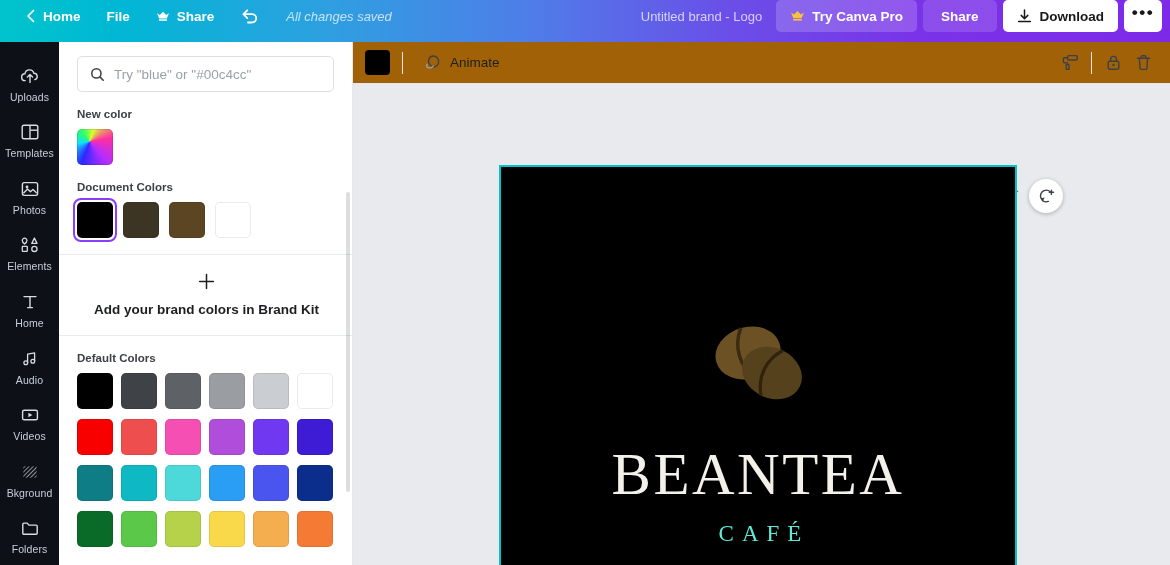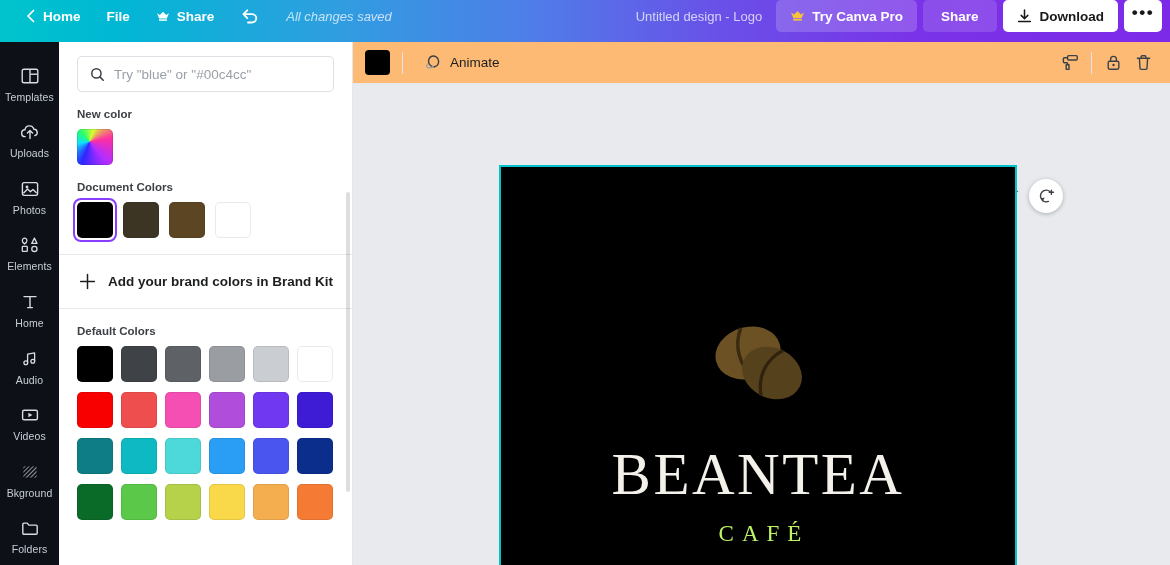--- a/index.html
+++ b/index.html
@@ -114,36 +114,36 @@
     box-shadow: inset 0 0 0 1px rgba(14,19,24,.12);
   }
   .sw.selected::after {
     content: ""; position: absolute; inset: -4px;
     border: 2px solid #8b3dff; border-radius: 8px;
   }
   .divider { height: 1px; background: #e8eaee; margin: 16px -18px 0 -18px; }
 
   .brandkit {
     display: flex; align-items: center; gap: 12px;
-    padding: 18px 0 18px 2px; cursor: pointer;
+    padding: 18px 0 18px 2px; cursor: pointer; flex-direction: column;
   }
   .brandkit-label { font-size: 13.5px; font-weight: bold; color: #1d1e20; }
 
   .grid { display: grid; grid-template-columns: repeat(6, 36px); gap: 10px 8px; }
 
   .panel-scroll {
     position: absolute; right: 2px; top: 150px;
     width: 4px; height: 300px; border-radius: 3px;
     background: rgba(14,19,24,.14);
   }
 
   
   .main { flex: 1; display: flex; flex-direction: column; min-width: 0; background: #e8eaed; }
   .ctoolbar {
-    height: 42px; flex: 0 0 42px; background: #fdba74;
+    height: 42px; flex: 0 0 42px; background: #a16207;
     border-bottom: 1px solid #e4e6eb;
     display: flex; align-items: center; padding: 0 12px;
   }
   .tool-sw {
     width: 25px; height: 25px; border-radius: 4px; background: #000;
     box-shadow: inset 0 0 0 1px rgba(14,19,24,.15); cursor: pointer;
   }
   .v-div { width: 1px; height: 22px; background: #e0e3e8; margin: 0 12px; }
   .animate-btn {
     display: flex; align-items: center; gap: 8px;
@@ -232,21 +232,21 @@
               <path d="M7.3 2.3 3.4 6.2l3.9 3.9" fill="none" stroke="#fff" stroke-width="1.8" stroke-linecap="round" stroke-linejoin="round"></path>
             </svg>
         </span>
       </div>
 
       <div class="doc-title" style="font-style:italic;">All changes saved</div>
     </div>
 
     <div class="tb-spacer"></div>
 
-    <div class="doc-title">Untitled design - Logo</div>
+    <div class="doc-title">Untitled brand - Logo</div>
 
     <div class="pro-btn">
       <span class="ico">
         <svg width="15" height="12" viewBox="0 0 14 11">
             <path d="M1 2.2l2.2 5.3h7.6L13 2.2 10.2 4 7 .8 3.8 4z" fill="#f9c23c"></path>
             <rect x="3" y="8.3" width="8" height="1.5" fill="#f9c23c"></rect>
           </svg>
       </span>
       <span>Try Canva Pro</span>
     </div>
@@ -270,36 +270,36 @@
     </div>
   </div>
 
   <div class="body">
 
     <div class="rail">
 
       <div class="rail-item">
         <span class="ico">
           <svg width="20" height="20" viewBox="0 0 20 20">
+              <path d="M5.2 14.6a3.4 3.4 0 0 1-.3-6.8 4.6 4.6 0 0 1 9-.5 3.2 3.2 0 0 1 .9 6.3" fill="none" stroke="#d9dde3" stroke-width="1.4" stroke-linecap="round"></path>
+              <path d="M10 16.4V8.6M7.4 11l2.6-2.6 2.6 2.6" fill="none" stroke="#d9dde3" stroke-width="1.4" stroke-linecap="round" stroke-linejoin="round"></path>
+            </svg>
+        </span>
+        <span class="rail-label">Uploads</span>
+      </div>
+
+      <div class="rail-item">
+        <span class="ico">
+          <svg width="20" height="20" viewBox="0 0 20 20">
               <rect x="2.2" y="3.2" width="15.6" height="13.6" rx="1.8" fill="none" stroke="#d9dde3" stroke-width="1.4"></rect>
               <path d="M10 3.6v12.8" stroke="#d9dde3" stroke-width="1.4"></path>
               <path d="M10.4 8.2h7" stroke="#d9dde3" stroke-width="1.4"></path>
             </svg>
         </span>
         <span class="rail-label">Templates</span>
-      </div>
-
-      <div class="rail-item">
-        <span class="ico">
-          <svg width="20" height="20" viewBox="0 0 20 20">
-              <path d="M5.2 14.6a3.4 3.4 0 0 1-.3-6.8 4.6 4.6 0 0 1 9-.5 3.2 3.2 0 0 1 .9 6.3" fill="none" stroke="#d9dde3" stroke-width="1.4" stroke-linecap="round"></path>
-              <path d="M10 16.4V8.6M7.4 11l2.6-2.6 2.6 2.6" fill="none" stroke="#d9dde3" stroke-width="1.4" stroke-linecap="round" stroke-linejoin="round"></path>
-            </svg>
-        </span>
-        <span class="rail-label">Uploads</span>
       </div>
 
       <div class="rail-item">
         <span class="ico">
           <svg width="20" height="20" viewBox="0 0 20 20">
               <rect x="2.4" y="3.6" width="15.2" height="12.8" rx="1.8" fill="none" stroke="#d9dde3" stroke-width="1.4"></rect>
               <circle cx="7" cy="8" r="1.4" fill="#d9dde3"></circle>
               <path d="M3.4 14.2 7.6 10l2.8 2.8 2.6-2.4 3.6 3.6" fill="none" stroke="#d9dde3" stroke-width="1.4" stroke-linejoin="round"></path>
             </svg>
         </span>
@@ -518,21 +518,21 @@
                     <ellipse cx="48" cy="38" rx="33" ry="26" fill="#6b5124"></ellipse>
                     <path d="M48 12c-7 9-9 17-9 26s2 17 9 26" fill="none" stroke="#3a2a10" stroke-width="3.4"></path>
                   </g>
                   <g transform="rotate(26 72 58)">
                     <ellipse cx="72" cy="58" rx="31" ry="25" fill="#55421d"></ellipse>
                     <path d="M72 33c-6.6 9-8.6 16-8.6 25s2 16 8.6 25" fill="none" stroke="#30220c" stroke-width="3.2"></path>
                   </g>
                 </svg>
               </div>
               <div class="logo-title" style="color: rgb(244, 241, 234);">BEANTEA</div>
-              <div class="logo-sub" style="color: #bef264; margin-left: 12px;">CAFÉ</div>
+              <div class="logo-sub" style="color: #5eead4; margin-left: 12px;">CAFÉ</div>
             </div>
           </div>
           <div class="rotate-handle">
             <svg width="19" height="19" viewBox="0 0 19 19">
                 <path d="M11.4 14.4c-3 1-6.2-.3-7.4-3.1C2.7 8.3 4 5 6.9 3.7c2.2-1 4.7-.5 6.3 1" fill="none" stroke="#3d4046" stroke-width="1.4" stroke-linecap="round"></path>
                 <path d="M5.6 14.8 4 11.2l3.7-.6z" fill="#3d4046"></path>
                 <path d="M14.4 3.2v4.2M12.3 5.3h4.2" stroke="#3d4046" stroke-width="1.4" stroke-linecap="round"></path>
               </svg>
           </div>
         </div>

